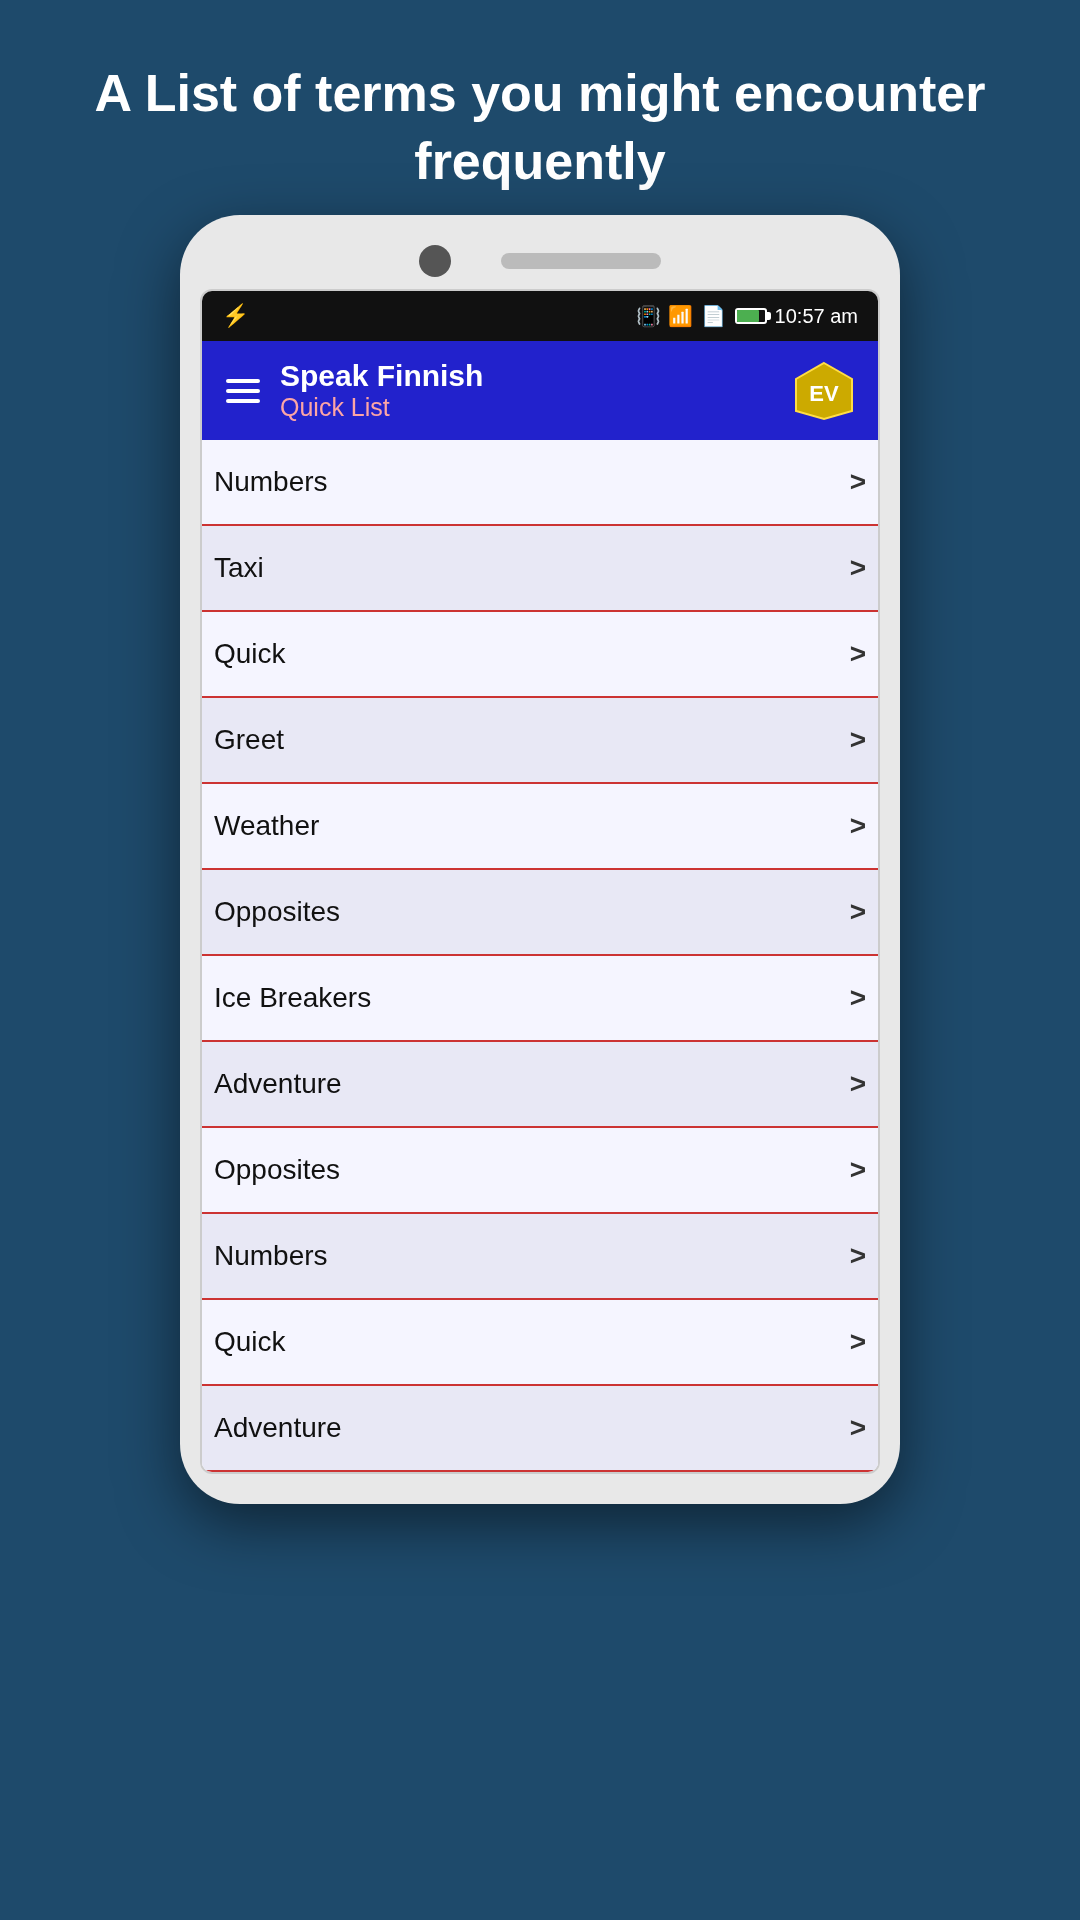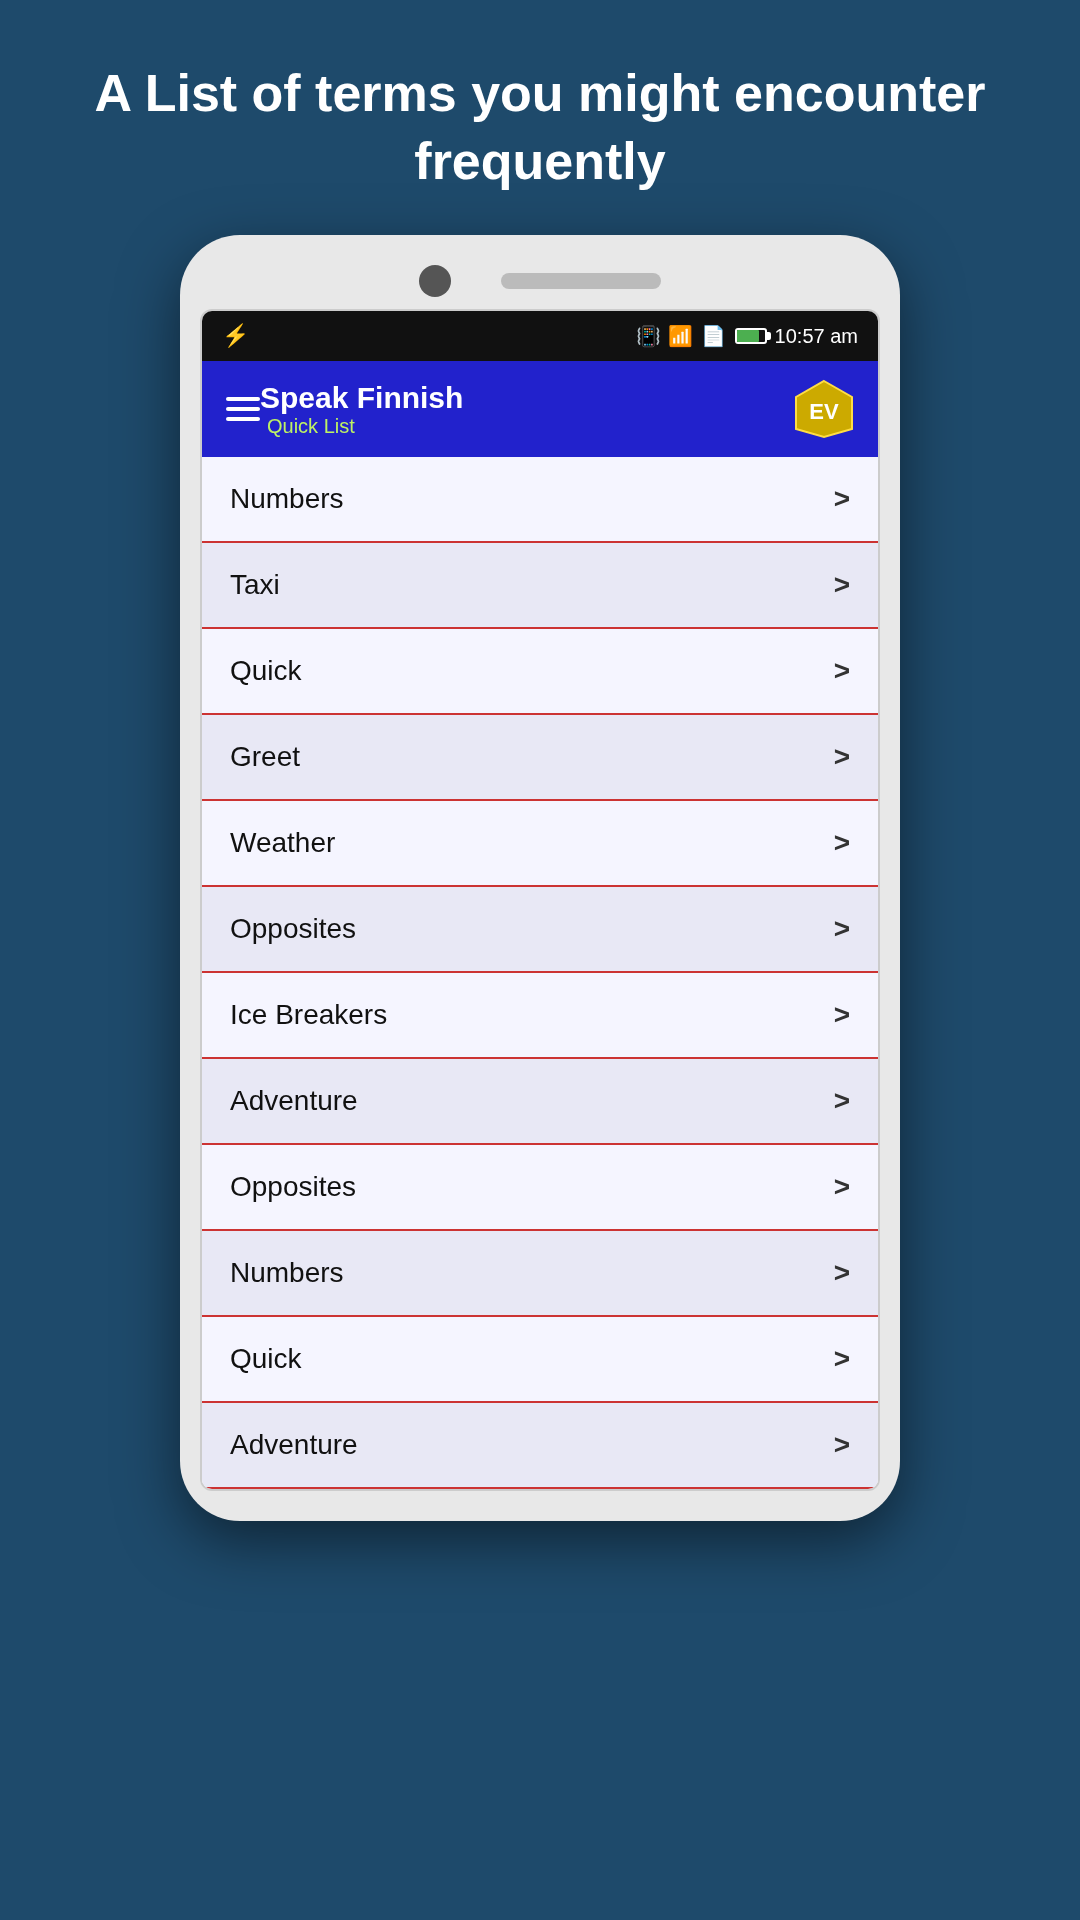--- a/index.html
+++ b/index.html
@@ -13,21 +13,21 @@
       align-items: center;
       font-family: 'Arial', sans-serif;
       overflow: hidden;
     }
 
     .page-title {
       color: white;
       font-size: 52px;
       font-weight: 700;
       text-align: center;
-      padding: 60px 80px 40px 80px;
+      padding: 60px 80px 20px 80px;
       line-height: 1.3;
     }
 
     .phone-frame {
       width: 720px;
       background: #e8e8e8;
       border-radius: 60px;
       padding: 30px 20px;
       box-shadow: 0 20px 60px rgba(0,0,0,0.5);
       position: relative;
@@ -120,20 +120,21 @@
       height: 100%;
       width: 80%;
       border-radius: 1px;
     }
 
     .app-header {
       background: #2222cc;
       display: flex;
       align-items: center;
       padding: 18px 24px;
+      gap: 20px;
     }
 
     .hamburger-icon {
       display: flex;
       flex-direction: column;
       gap: 6px;
       cursor: pointer;
     }
 
     .hamburger-icon span {
@@ -148,39 +149,38 @@
       flex: 1;
     }
 
     .header-title {
       color: white;
       font-size: 30px;
       font-weight: 700;
     }
 
     .header-subtitle {
-      color: #bef264;
-      font-size: 20px;
-      margin-left: 7px;
+      color: #fca5a5;
+      font-size: 25px;
     }
 
     .header-logo {
       width: 60px;
       height: 60px;
     }
 
     .list-container {
       background: #f0f0f5;
     }
 
     .list-item {
       display: flex;
       align-items: center;
       justify-content: space-between;
-      padding: 26px 28px;
+      padding: 26px 12px;
       cursor: pointer;
       border-bottom: 2px solid #cc3333;
       background: #efeffa;
       transition: background 0.15s;
     }
 
     .list-item:nth-child(odd) {
       background: #f5f5ff;
     }
 

